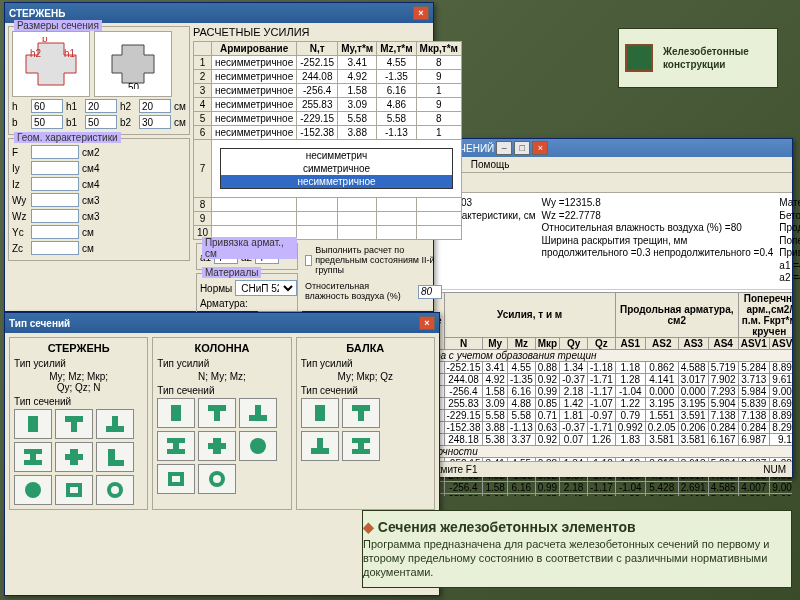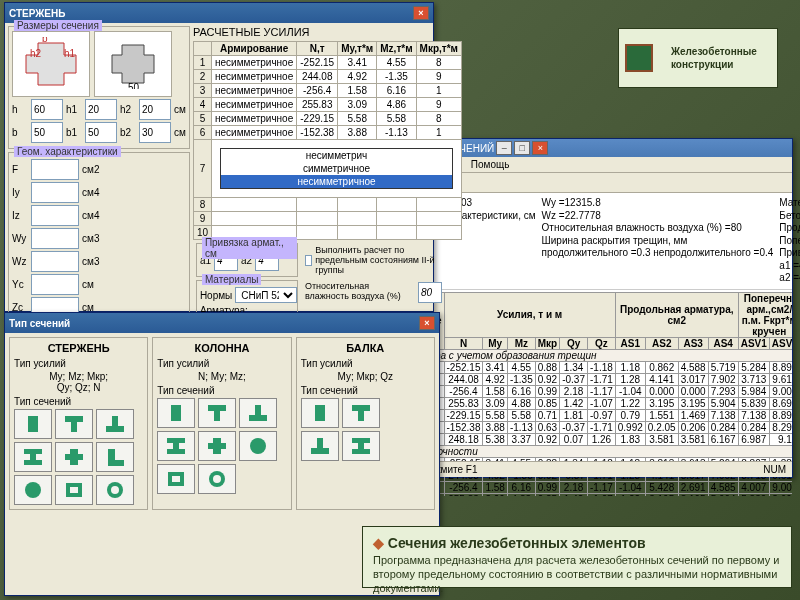--- a/index.html
+++ b/index.html
@@ -1,37 +1,37 @@
 <!DOCTYPE html>
 <html><head>
 <meta charset="utf-8">
 <style>
 * { box-sizing: border-box; margin: 0; padding: 0; font-family: Tahoma, sans-serif; font-size: 10px; }
 body { background: #4a5c3a; width: 800px; height: 600px; position: relative; overflow: hidden; }
 .backdrop { position: absolute; inset: 0; background: linear-gradient(135deg, #5a6b4a 0%, #3a4b2a 100%); }
-.logo-panel { position: absolute; right: 22px; top: 28px; width: 160px; height: 60px; background: #e8f0d8; border: 1px solid #2a3a1a; display: flex; align-items: center; gap: 18px; padding: 6px; }
+.logo-panel { position: absolute; right: 22px; top: 28px; width: 160px; height: 60px; background: #e8f0d8; border: 1px solid #2a3a1a; display: flex; align-items: center; gap: 10px; padding: 6px; }
 .logo-icon { width: 28px; height: 28px; background: #2a6a3a; border: 2px solid #8a4a2a; }
 .logo-text { font-size: 11px; font-weight: bold; color: #2a3a1a; line-height: 1.2; }
-.info-panel { position: absolute; bottom: 12px; right: 8px; width: 430px; height: 62px; background: #e8f0d8; border: 1px solid #2a3a1a; padding: 8px 10px; }
+.info-panel { position: absolute; bottom: 12px; right: 8px; width: 430px; height: 78px; background: #e8f0d8; border: 1px solid #2a3a1a; padding: 8px 0; }
 .info-title { font-size: 14px; font-weight: bold; color: #2a3a1a; margin-bottom: 3px; }
 .info-title::before { content: "◆"; color: #c06030; margin-right: 4px; }
 .info-text { font-size: 11px; color: #2a3a1a; line-height: 1.25; }
 
 .win { position: absolute; background: #ece9d8; border: 1px solid #0a246a; box-shadow: 2px 2px 5px rgba(0,0,0,.4); }
 .titlebar { background: linear-gradient(#3a6ea5, #2a5a95); color: #fff; height: 20px; display: flex; align-items: center; padding: 0 4px; font-size: 11px; font-weight: bold; }
 .titlebar .spacer { flex: 1; }
 .tb-btn { width: 16px; height: 14px; background: #e8e8e8; border: 1px solid #666; margin-left: 2px; display: flex; align-items: center; justify-content: center; font-size: 9px; color: #333; }
 .tb-close { background: #d85030; color: #fff; }
 
 .win-sterzhen { left: 4px; top: 2px; width: 430px; height: 310px; }
 .grp { border: 1px solid #aca899; margin: 3px; padding: 4px 3px 3px; position: relative; }
 .grp-title { position: absolute; top: -7px; left: 5px; background: #c4b5fd; padding: 0 3px; font-size: 10px; color: #333; }
 .row { display: flex; align-items: center; gap: 3px; margin: 2px 0; }
 .lbl { width: 16px; }
-.inp { width: 32px; height: 21px; border: 1px solid #7f9db9; background: #fff; padding: 0 2px; font-size: 10px; }
+.inp { width: 32px; height: 14px; border: 1px solid #7f9db9; background: #fff; padding: 0 2px; font-size: 10px; }
 .inp-s { width: 24px; font-style: italic; }
 .sel { border: 1px solid #7f9db9; background: #fff; height: 16px; font-size: 10px; padding: 0 1px; }
 .cb { width: 11px; height: 11px; border: 1px solid #7f9db9; background: #fff; }
 .shape-box { border: 1px solid #aca899; background: #fff; width: 78px; height: 66px; display: flex; align-items: center; justify-content: center; }
 
 .forces-hdr { text-align: left; font-size: 11px; padding: 3px 0; }
 .tbl { border-collapse: collapse; width: 100%; font-size: 9px; }
 .tbl th, .tbl td { border: 1px solid #aca899; padding: 1px 3px; text-align: center; background: #fff; }
 .tbl th { background: #ece9d8; }
 .tbl .rownum { background: #ece9d8; width: 18px; }
@@ -227,21 +227,21 @@
             <td>5</td>
             <td>несим</td>
             <td>-229.15</td>
             <td>5.58</td>
             <td>5.58</td>
             <td>0.71</td>
             <td>1.81</td>
             <td>-0.97</td>
             <td>0.79</td>
             <td>1.551</td>
-            <td>1.469</td>
+            <td>3.591</td>
             <td>7.138</td>
             <td>7.138</td>
             <td>8.893</td>
           </tr>
           <tr>
             <td>6</td>
             <td>несим</td>
             <td>-152.38</td>
             <td>3.88</td>
             <td>-1.13</td>

